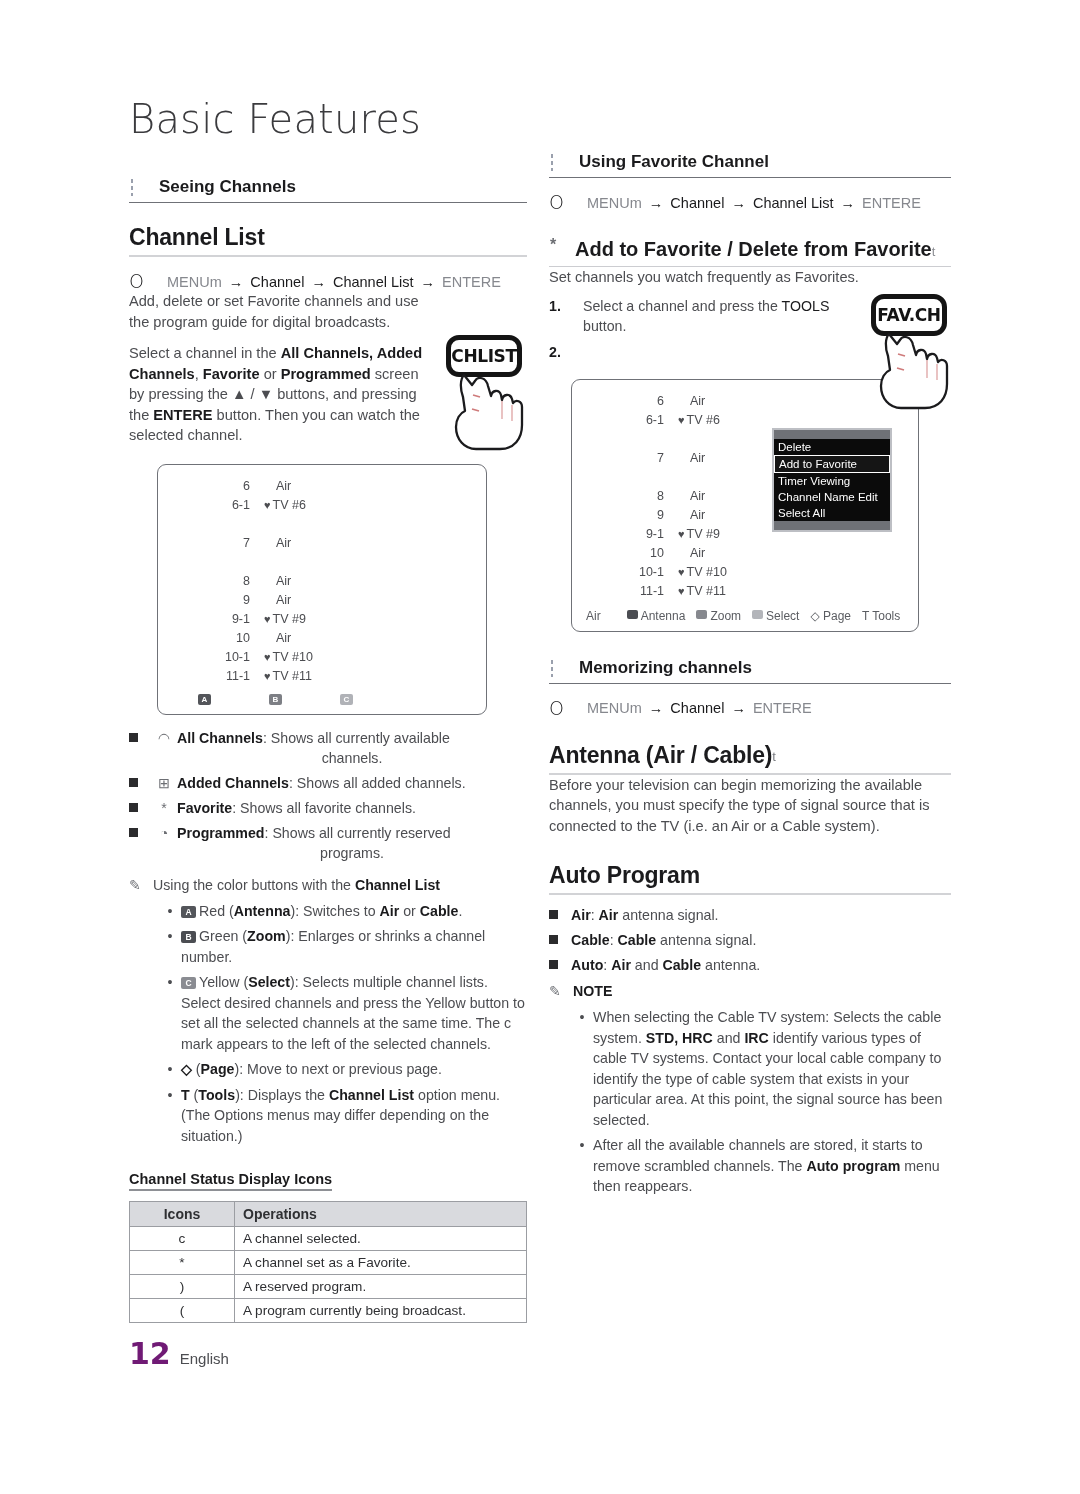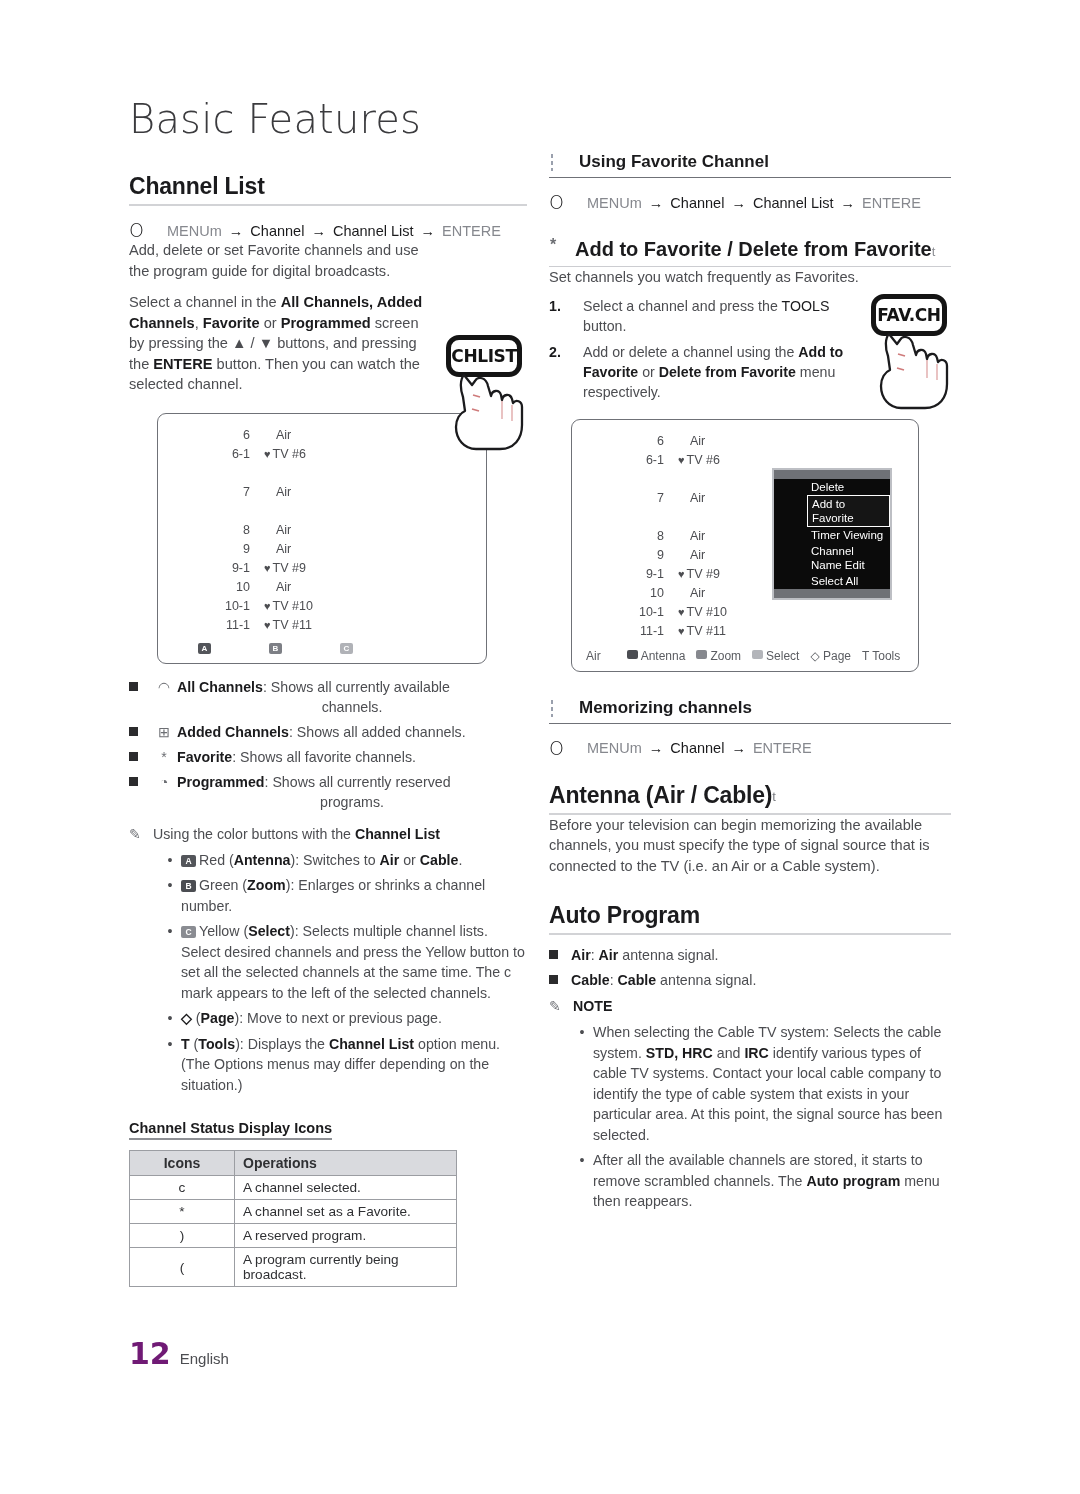--- a/index.html
+++ b/index.html
@@ -108,21 +108,21 @@
   .kbox.a{background:#53555a;}
   .kbox.b{background:#7d7f85;}
   .kbox.c{background:#b0b2b7;}
 
   
   .popup{
     position:absolute;width:120px;background:#0b0b0b;border:2px solid #bdbfc4;
     box-sizing:border-box;padding:0;
   }
   .popup .cap{height:9px;background:#6f7176;}
-  .popup .it{font-size:11.5px;color:#fff;padding:1px 4px;line-height:14px;margin-left:33px;}
+  .popup .it{font-size:11.5px;color:#fff;padding:1px 4px;line-height:14px;}
   .popup .it.sel{border:1.6px solid #ffffff;background:#151515;}
 
   
   .sq-list{margin-top:13px;}
   .sq-item{display:flex;font-size:14.2px;line-height:20px;color:#4c4d51;margin-bottom:5px;}
   .sq-item .sq{width:22px;flex:0 0 22px;padding-top:5px;}
   .sq-item .sq i{display:block;width:9px;height:9px;background:#2b2b2d;}
   .sq-item .ico{width:26px;flex:0 0 26px;text-align:center;color:#6c6e73;}
   .sq-item .tx{flex:1;}
   .sq-item b{color:#1b1b1d;}
@@ -149,21 +149,21 @@
   
   .steps{margin-top:8px;}
   .step{display:flex;font-size:14.2px;line-height:20px;color:#4c4d51;margin-bottom:6px;}
   .step .n{width:34px;flex:0 0 34px;font-weight:bold;color:#1b1b1d;}
   .step .tx{flex:1;}
   .step b{color:#1b1b1d;}
 
   
   .tbl-cap{margin-top:20px;font-size:14.5px;font-weight:bold;color:#1b1b1d;
            border-bottom:2px solid #8e9095;display:inline-block;padding-bottom:2px;}
-  table.icons{border-collapse:collapse;margin-top:10px;width:328px;font-size:13.6px;color:#2f3033;}
+  table.icons{border-collapse:collapse;margin-top:10px;width:398px;font-size:13.6px;color:#2f3033;}
   table.icons th{background:#d9dade;border:1px solid #9b9da2;font-weight:bold;
                  padding:4px 8px;text-align:left;font-size:14px;}
   table.icons th.c1{text-align:center;width:88px;}
   table.icons td{border:1px solid #9b9da2;padding:4px 8px;}
   table.icons td.c1{text-align:center;width:88px;}
 
   
   .footer{position:absolute;left:129px;top:1336px;display:flex;align-items:baseline;}
   .footer .pg{font-size:30px;font-weight:bold;color:#701a75;font-family:"DejaVu Sans",sans-serif;}
   .footer .lang{font-size:15px;color:#4c4d51;margin-left:9px;}
@@ -171,20 +171,24 @@
 </head>
 <body>
 
 <div class="page">
 
   <div class="page-title">Basic Features</div>
 
   <div class="col-left">
 
 
+    <div class="sec-head">
+      <span class="tick"></span>
+      <span>Seeing Channels</span>
+    </div>
 
     <div class="big-head">
       <span>Channel List</span>
     </div>
 
     <div class="path">
       <span class="oo">O</span>
       <span class="seg">
         <span class="grey">MENU</span><span class="grey">m</span>
         <span class="arr">→</span>
@@ -381,21 +385,20 @@
 
     <div class="body-txt narrow" style="width:320px;">Set channels you watch frequently as Favorites.</div>
 
     <div class="steps" style="width:320px;" id="steps-right">
         <div class="step">
           <span class="n">1.</span>
           <span class="tx">Select a channel and press the <span style="color: rgb(27, 27, 29);">TOOLS</span> button.</span>
         </div>
         <div class="step">
           <span class="n">2.</span>
-          <span class="tx">Add or delete a channel using the <b>Add to Favorite</b> or <b>Delete from Favorite</b> menu respectively.</span>
         </div>
       </div>
 
     <div class="tv" style="margin-top:17px;margin-left:22px;width:348px;">
       <div class="tv-rows" id="tvrows-right">
           <div class="tv-row">
             <span class="num">6</span>
             <span class="nm">Air</span>
           </div>
           <div class="tv-row">
@@ -485,20 +488,26 @@
           <span class="sq">
             <i></i>
           </span>
           <span class="tx"><b>Air</b>: <b>Air</b> antenna signal.</span>
         </div>
         <div class="sq-item">
           <span class="sq">
             <i></i>
           </span>
           <span class="tx"><b>Cable</b>: <b>Cable</b> antenna signal.</span>
+        </div>
+        <div class="sq-item">
+          <span class="sq">
+            <i></i>
+          </span>
+          <span class="tx"><b>Auto</b>: <b>Air</b> and <b>Cable</b> antenna.</span>
         </div>
       </div>
 
     <div class="note" style="margin-top:6px;">
       <span class="pen">✎</span>
       <b>NOTE</b>
     </div>
 
     <div class="dot-list indent-r" id="auto-notes">
         <div class="dot-item">

